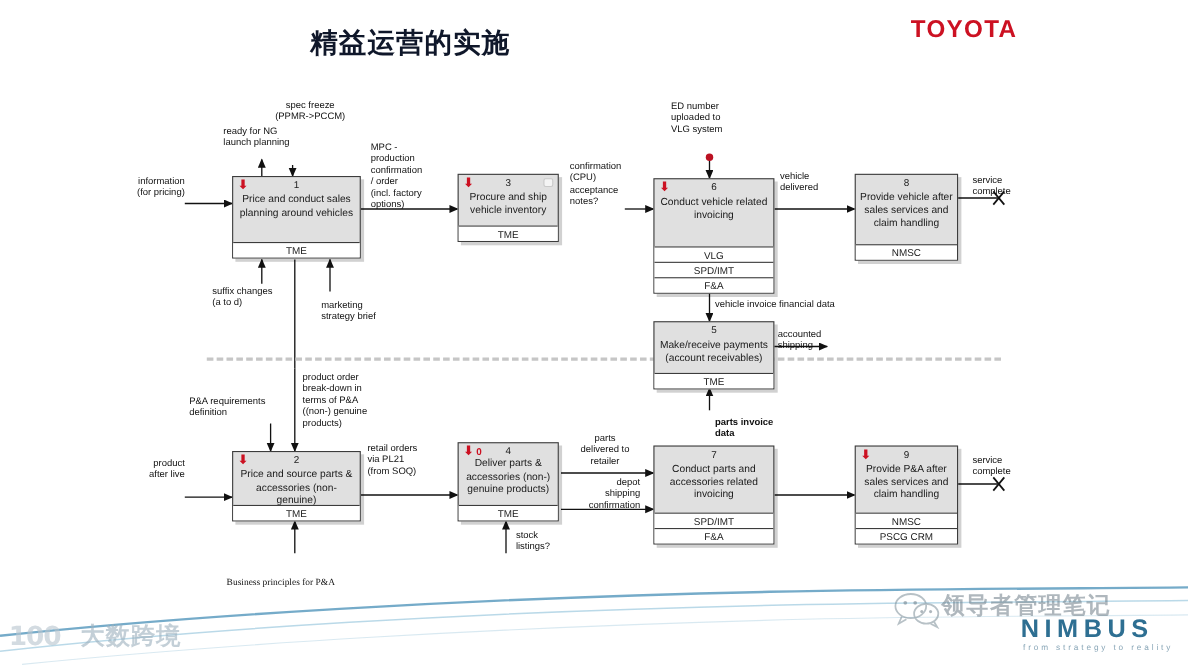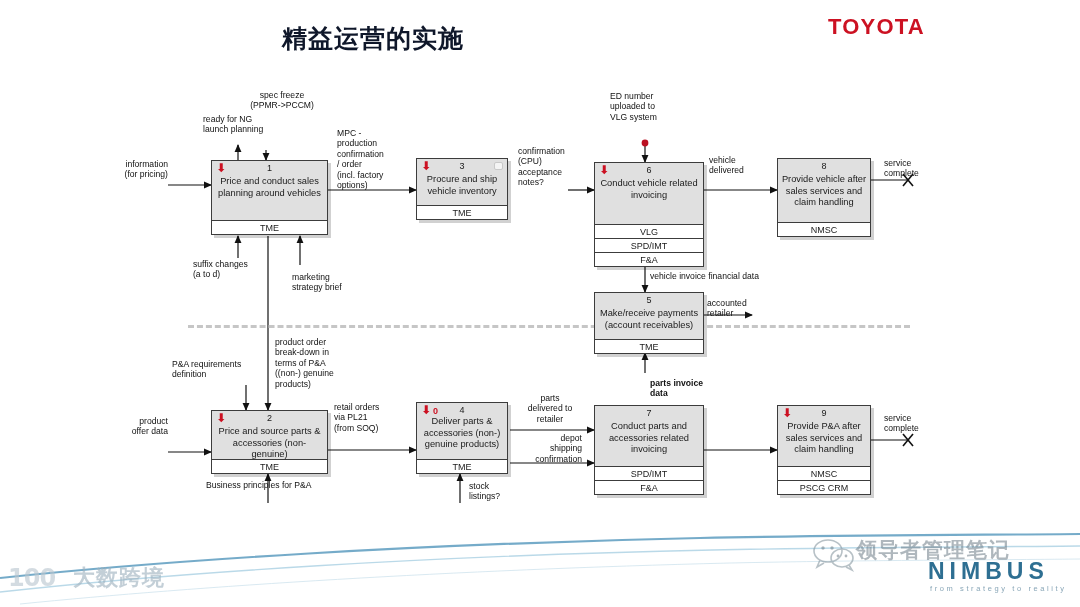--- a/index.html
+++ b/index.html
@@ -289,42 +289,42 @@
   <div class="lab" style="left:709px; top:155px; width:60px;">vehicle
 delivered</div>
   <div class="lab" style="left:884px; top:158px; width:56px;">service
 complete</div>
   <div class="lab" style="left:193px; top:259px; width:86px;">suffix changes
 (a to d)</div>
   <div class="lab" style="left:292px; top:272px; width:74px;">marketing
 strategy brief</div>
   <div class="lab" style="left:650px; top:271px; width:150px;">vehicle invoice financial data</div>
   <div class="lab" style="left:707px; top:298px; width:68px;">accounted
-retailer</div>
+shipping</div>
   <div class="lab" style="left:275px; top:337px; width:72px;">product order
 break-down in
 terms of P&amp;A
 ((non-) genuine
 products)</div>
   <div class="lab" style="left:172px; top:359px; width:100px;">P&amp;A requirements
 definition</div>
   <div class="lab r" style="left:98px;  top:416px; width:70px;">product
-offer data</div>
+after live</div>
   <div class="lab" style="left:334px; top:402px; width:72px;">retail orders
 via PL21
 (from SOQ)</div>
   <div class="lab" style="left:518px; top:393px; width:64px;text-align:center;">parts
 delivered to
 retailer</div>
   <div class="lab" style="left:518px; top:433px; width:64px;text-align:right;">depot
 shipping
 confirmation</div>
   <div class="lab" style="left:469px; top:481px; width:56px;">stock
 listings?</div>
-  <div class="lab" style="left:206px; top:480px; width:170px;">Business principles for P&amp;A</div>
+  <div class="lab" style="left:206px; top:524px; width:170px;font-family:Liberation Serif, serif;">Business principles for P&amp;A</div>
   <div class="lab" style="left:650px; top:378px; width:66px;font-weight:bold;">parts invoice
 data</div>
   <div class="lab" style="left:884px; top:413px; width:56px;">service
 complete</div>
 
   <svg id="swoosh" viewBox="0 0 1080 107">
     <path d="M0,78 C170,60 420,44 700,38 C850,35 980,35 1080,34" stroke="#5d9cc0" stroke-width="2.2" fill="none" opacity=".85"></path>
     <path d="M0,92 C180,72 430,56 712,50 C858,47 985,47 1080,46" stroke="#a9cfe2" stroke-width="1.4" fill="none" opacity=".8"></path>
     <path d="M20,104 C200,86 450,70 730,63 C870,60 990,60 1080,59" stroke="#cfe4ee" stroke-width="1" fill="none" opacity=".8"></path>
   </svg>

